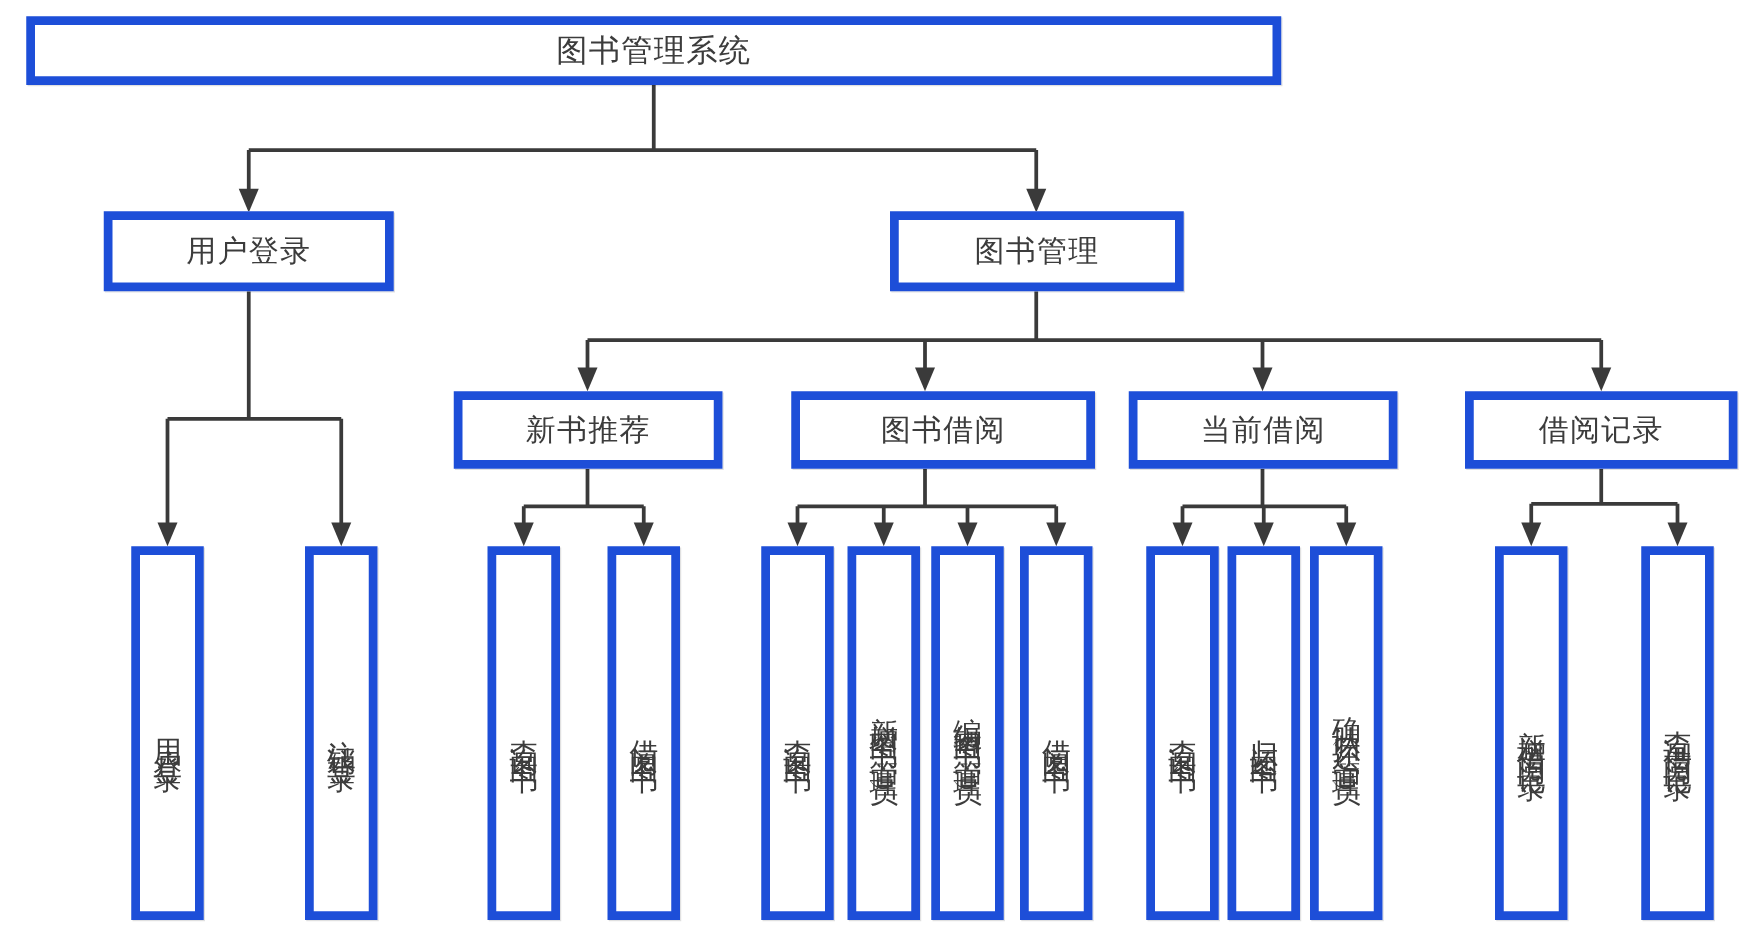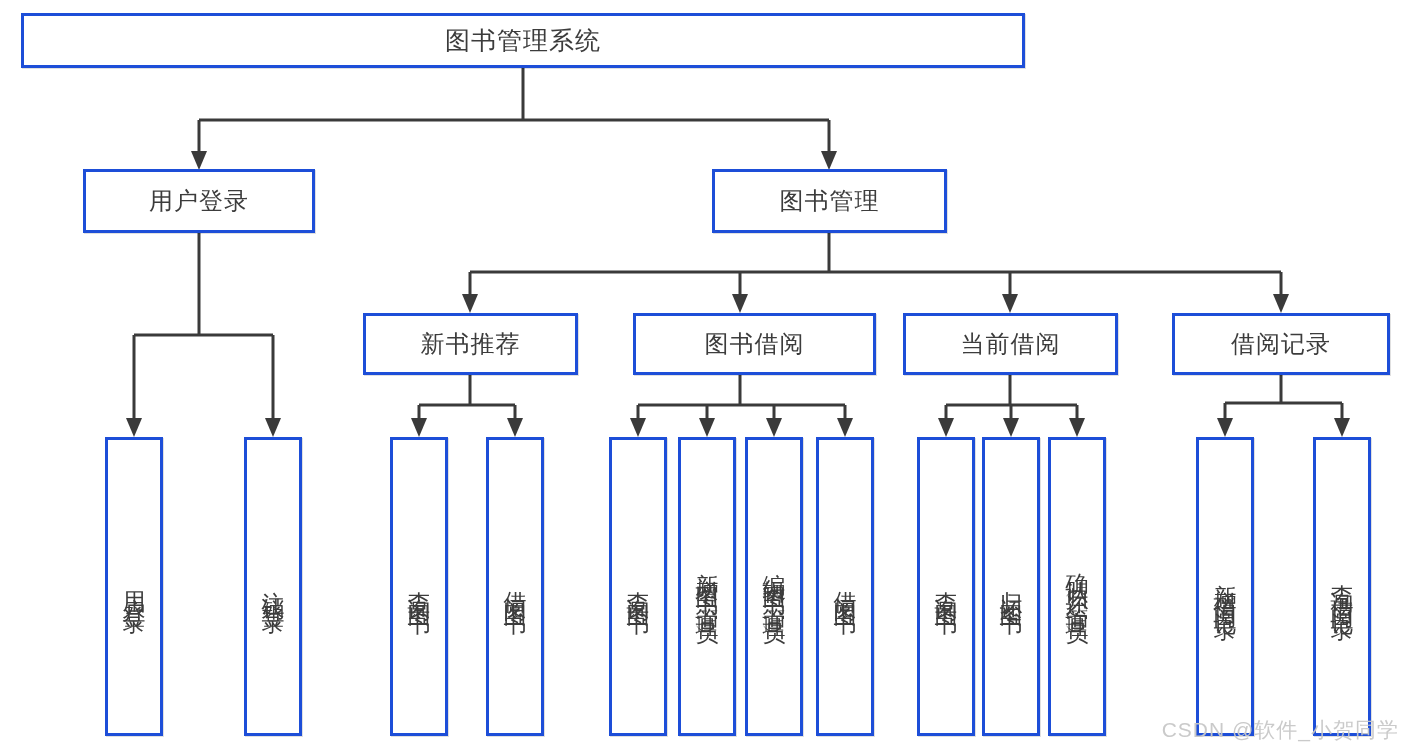--- a/index.html
+++ b/index.html
@@ -8,21 +8,21 @@
     background:#ffffff;
     font-family:"Liberation Sans", sans-serif;
     position:relative;
     overflow:hidden;
   }
   #canvas { position:absolute; inset:0; width:1405px; height:747px; }
   #connectors { position:absolute; left:0; top:0; width:1405px; height:747px; }
   .box {
     position:absolute;
     background:#ffffff;
-    border:3px solid #1d4ed8;
+    border:7px solid #1d4ed8;
     box-sizing:border-box;
     display:flex; align-items:center; justify-content:center;
     color:#3c3c3c;
     box-shadow:1px 1px 0 rgba(0,0,0,0.12);
   }
   .h-box { font-size:24px; letter-spacing:1px; }
   .title-box { font-size:25px; }
   .v-box {
     writing-mode:vertical-rl;
     text-orientation:mixed;
@@ -97,15 +97,14 @@
   <div class="box v-box" style="left:745px; top:437px; width:58px; height:299px;">编辑图书（管理员）</div>
   <div class="box v-box" style="left:816px; top:437px; width:58px; height:299px;">借阅图书</div>
 
   <div class="box v-box" style="left:917px; top:437px; width:58px; height:299px;">查询图书</div>
   <div class="box v-box" style="left:982px; top:437px; width:58px; height:299px;">归还图书</div>
   <div class="box v-box" style="left:1048px; top:437px; width:58px; height:299px;">确认归还（管理员）</div>
 
   <div class="box v-box" style="left:1196px; top:437px; width:58px; height:299px;">新增借阅记录</div>
   <div class="box v-box" style="left:1313px; top:437px; width:58px; height:299px;">查询借阅记录</div>
 
-  <div class="watermark">CSDN @软件_小贺同学</div>
 
 </div>
 
 </body></html>

